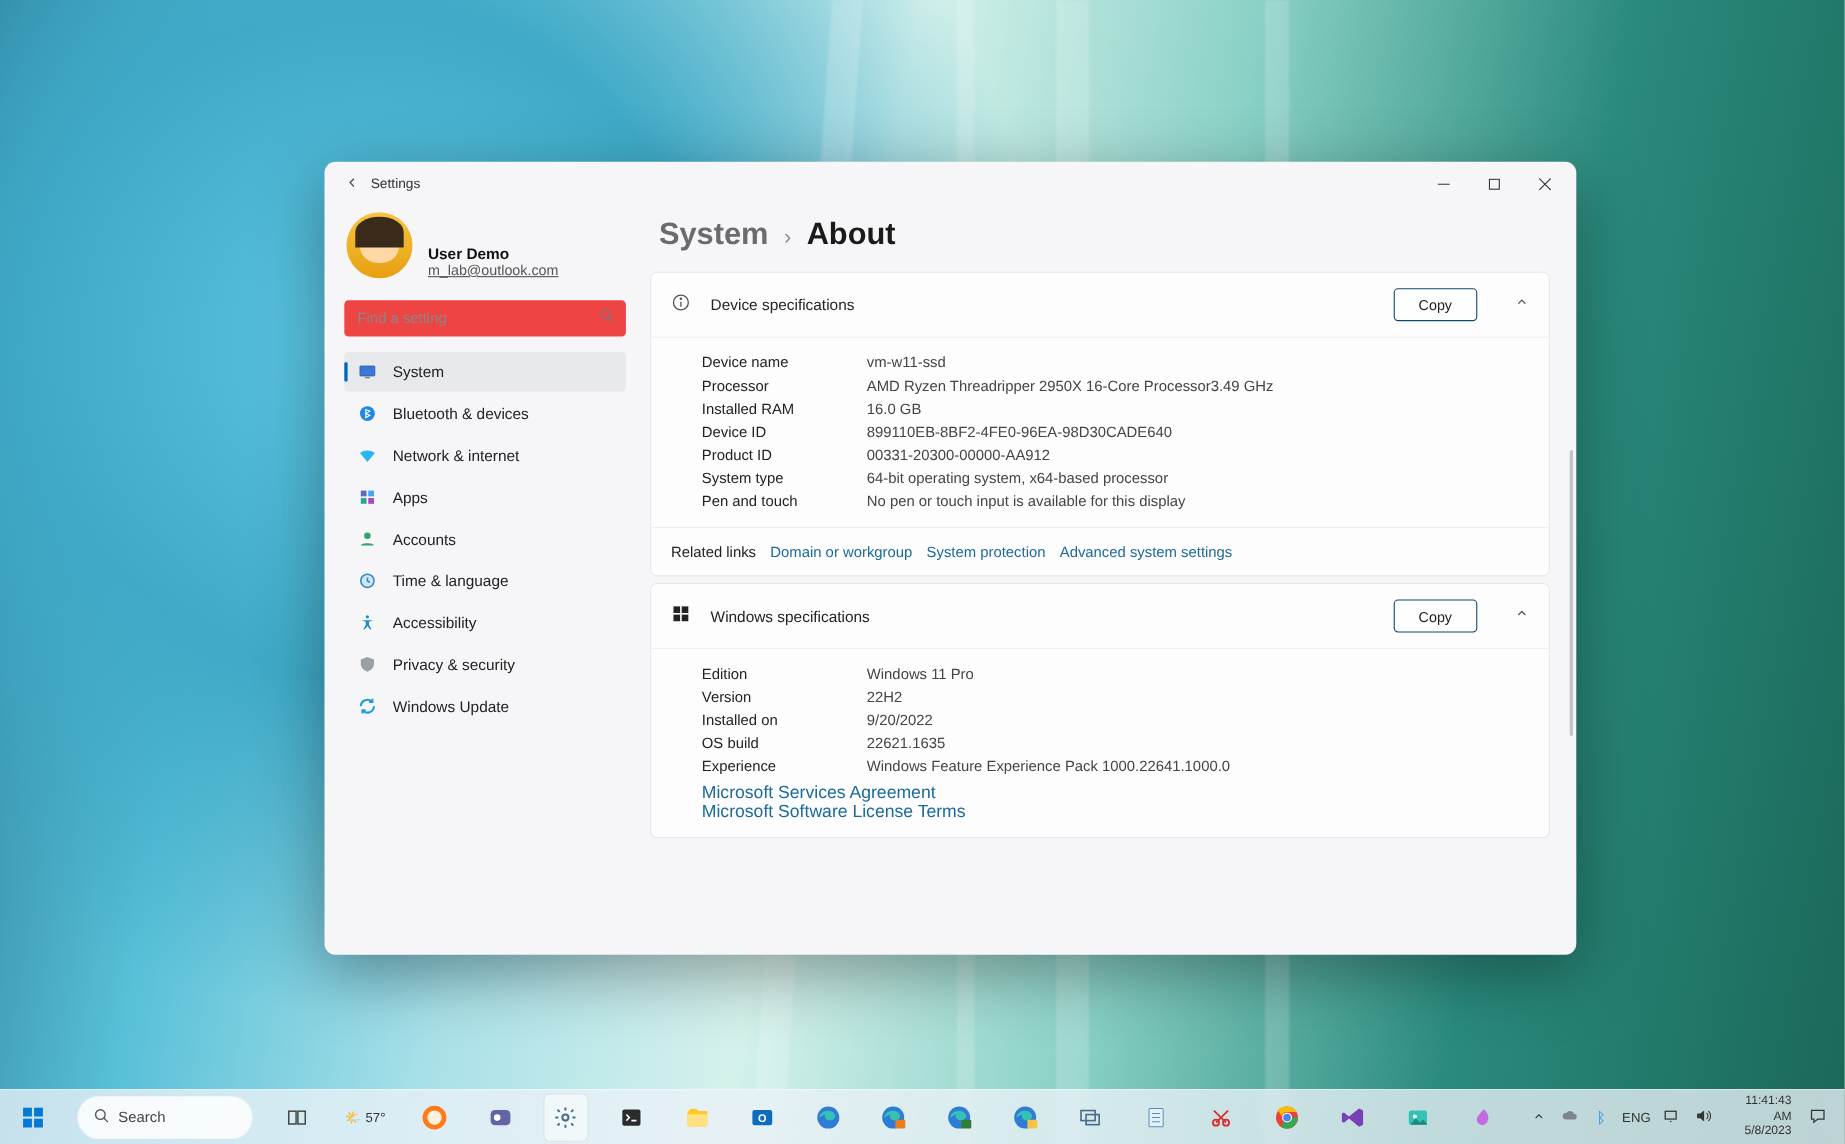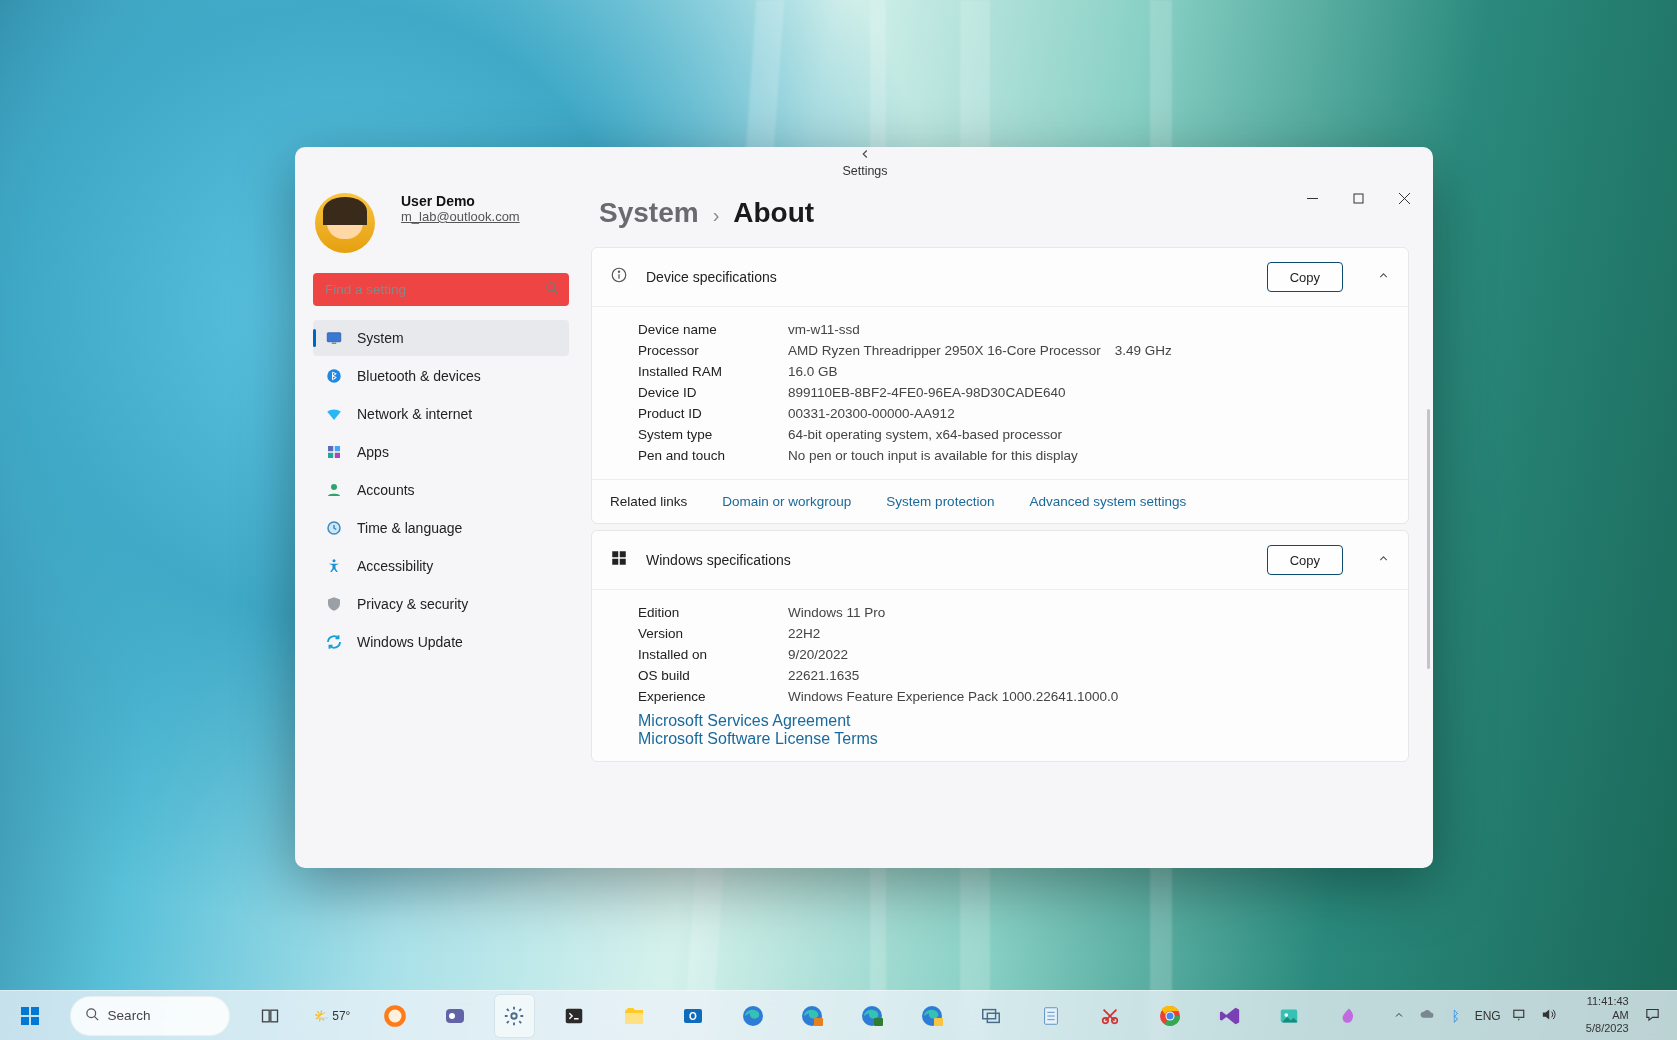--- a/index.html
+++ b/index.html
@@ -11,29 +11,29 @@
   }
   .stripe { position:absolute; top:0; bottom:0; width:12px; background:rgba(255,255,255,0.18); filter: blur(1px); }
   .s1{left:720px;width:28px;transform:skewX(-4deg);} .s2{left:870px;width:16px;} .s3{left:960px;width:30px;} .s4{left:1150px;width:22px;}
 
   
   .window {
     position: absolute; left: 295px; top: 147px; width: 1138px; height: 721px;
     background: #f6f6f8; border-radius: 10px; display: flex; flex-direction: column;
     box-shadow: 0 18px 60px rgba(0,0,0,0.35);
   }
-  .titlebar { height: 40px; display: flex; align-items: center; padding: 0 6px 0 8px; flex-direction: column; }
+  .titlebar { height: 40px; display: flex; align-items: center; padding: 0 6px 0 8px; }
   .titlebar .back { width: 34px; text-align: center; color:#4a4a4a; font-size:13px; }
   .titlebar .title { font-size: 12.5px; color: #333; margin-left: 0px; }
   .win-controls { margin-left: auto; display:flex; }
   .win-controls div { width: 46px; height: 40px; display:flex; align-items:center; justify-content:center; color:#333; }
 
   .body { flex:1; display:flex; min-height:0; }
   .sidebar { width: 292px; padding: 2px 18px 10px 18px; }
-  .user-row { display:flex; align-items:flex-start; gap:26px; padding: 4px 2px 18px 2px;}
+  .user-row { display:flex; align-items:flex-end; gap:14px; padding: 4px 2px 18px 2px;}
   .avatar { width:60px;height:60px;border-radius:50%;background:linear-gradient(#f9c440,#e6a010);position:relative;overflow:hidden;}
   .avatar::before{content:"";position:absolute;left:12px;top:10px;width:36px;height:36px;border-radius:50% 50% 45% 45%;background:#ffd8a6;}
   .avatar::after{content:"";position:absolute;left:8px;top:4px;width:44px;height:28px;border-radius:50% 50% 0 0;background:#3a2a1a;}
   .user-name{font-size:14px;font-weight:600;color:#111;}
   .user-email{font-size:13px;color:#555;text-decoration:underline;}
   .search-box{margin-top:2px; height:33px;border:2px solid #ef4444;border-radius:4px;background:#ef4444;display:flex;align-items:center;padding:0 8px 0 10px;}
   .search-box input{flex:1;border:none;background:transparent;outline:none;font-size:13.5px;color:#333;}
   .search-box input::placeholder{color:#888;}
   .nav{margin-top:14px;display:flex;flex-direction:column;gap:2px;}
   .nav-item{height:36px;border-radius:4px;display:flex;align-items:center;gap:14px;padding:0 12px;font-size:14px;color:#222;cursor:pointer;position:relative;}
@@ -52,22 +52,22 @@
   .panel + .panel-gap{height:6px;}
   .panel-head{height:58px;display:flex;align-items:center;padding:0 18px;gap:18px;}
   .panel-head .ph-title{font-size:14px;color:#222;}
   .panel-head .spacer{flex:1;}
   .copy-btn{height:30px;padding:0 22px;border:1px solid #0c4a6e;border-radius:4px;background:#fefefe;font-size:13px;color:#222;display:flex;align-items:center;}
   .chev{margin-left:16px;color:#555;}
   .panel-body{border-top:1px solid #eee;padding:13px 18px 13px 46px;}
   .spec-row{display:flex;font-size:13.5px;color:#333;line-height:1.55;}
   .spec-row .k{width:126px;color:#222;}
   .spec-row .v{color:#444;margin-left:24px;}
-  .spec-row .v2{margin-left:14px;color:#444;}
-  .related{border-top:1px solid #eee;padding:14px 18px 14px 18px;display:flex;gap:35px;align-items:center;font-size:13.5px;}
+  .spec-row .v2{color:#444;}
+  .related{border-top:1px solid #eee;padding:14px 18px 14px 18px;display:flex;gap:13px;align-items:center;font-size:13.5px;}
   .related .rl{color:#222;font-weight:500;}
   .link{color:#196a9b;cursor:pointer;}
 
   .scroll-ind{position:absolute;right:3px;top:262px;width:3px;height:260px;border-radius:3px;background:#c3c3c8;}
 
   
   .taskbar{position:absolute;left:0;right:0;bottom:0;height:50px;background:rgba(235,241,247,0.78);backdrop-filter:blur(8px);display:flex;align-items:center;padding:0 10px 0 10px;gap:20px;border-top:1px solid rgba(255,255,255,0.4);}
   .tb-item{width:42px;height:42px;border-radius:5px;display:flex;align-items:center;justify-content:center;}
   .tb-item.active{background:rgba(255,255,255,0.55);box-shadow:0 0 0 1px rgba(0,0,0,0.05);}
   .tb-search{height:40px;width:168px;border-radius:20px;background:rgba(255,255,255,0.85);display:flex;align-items:center;gap:8px;padding:0 14px;font-size:13.5px;color:#444;border:1px solid rgba(0,0,0,0.05);}

